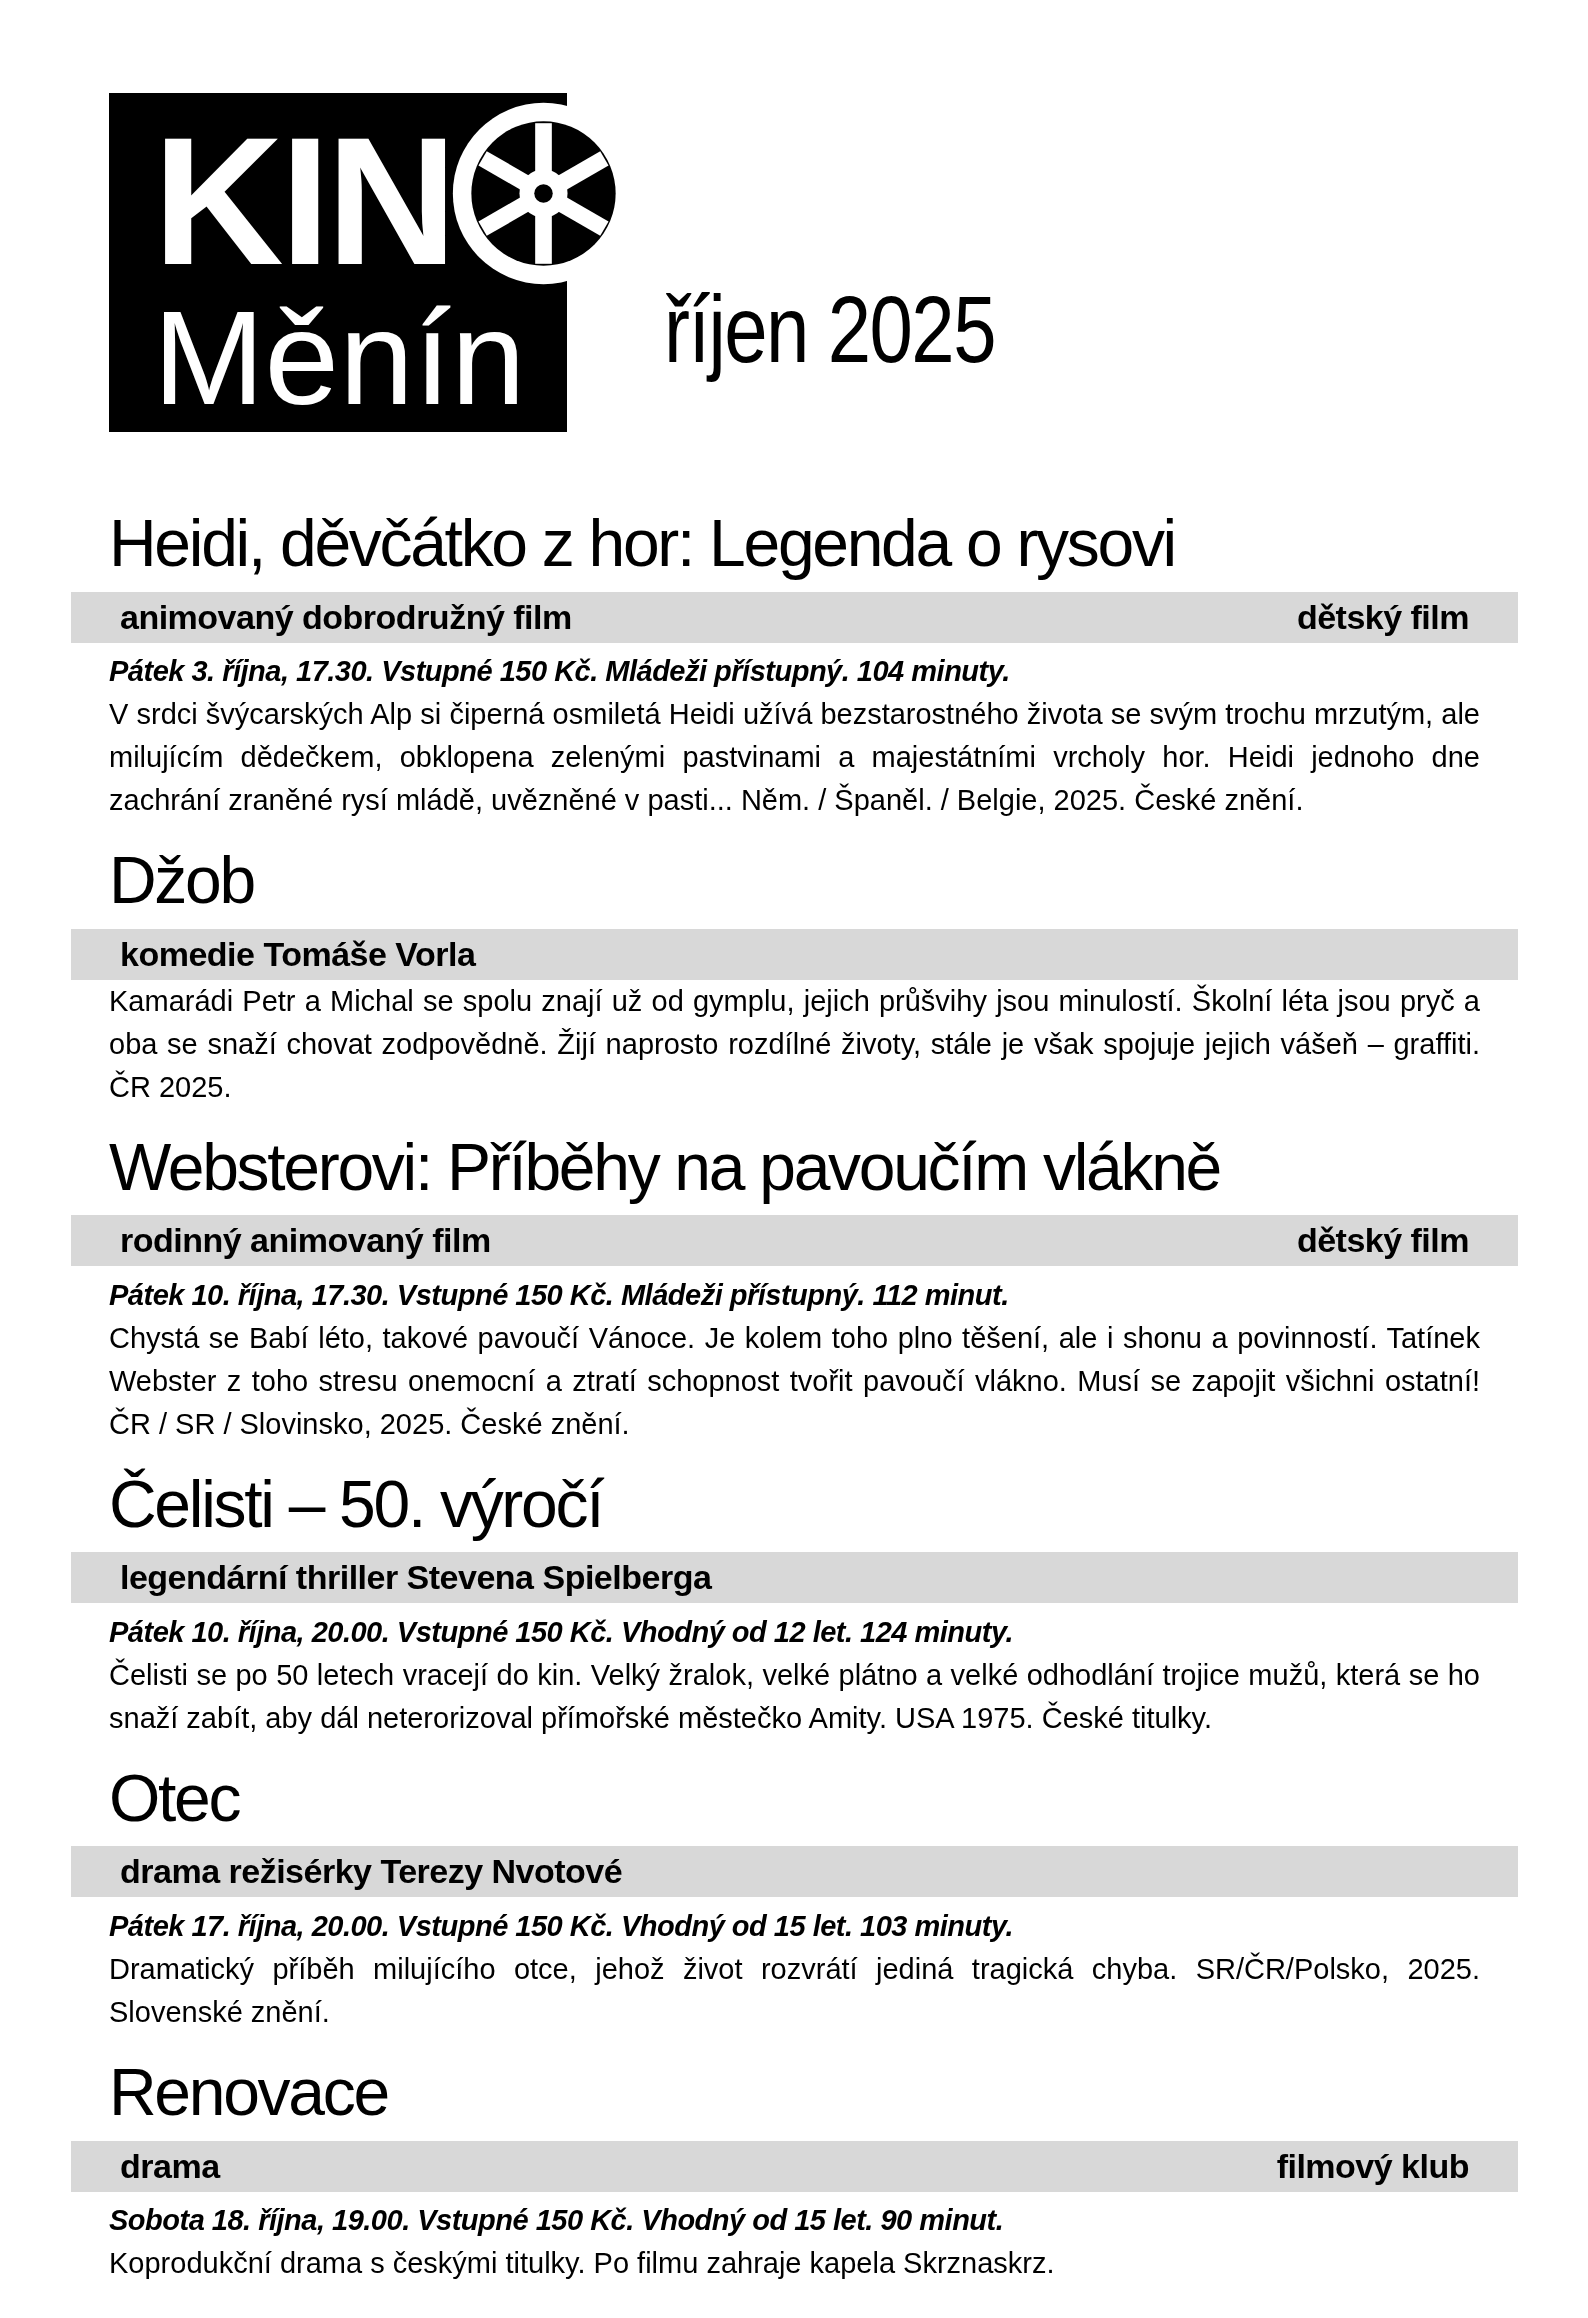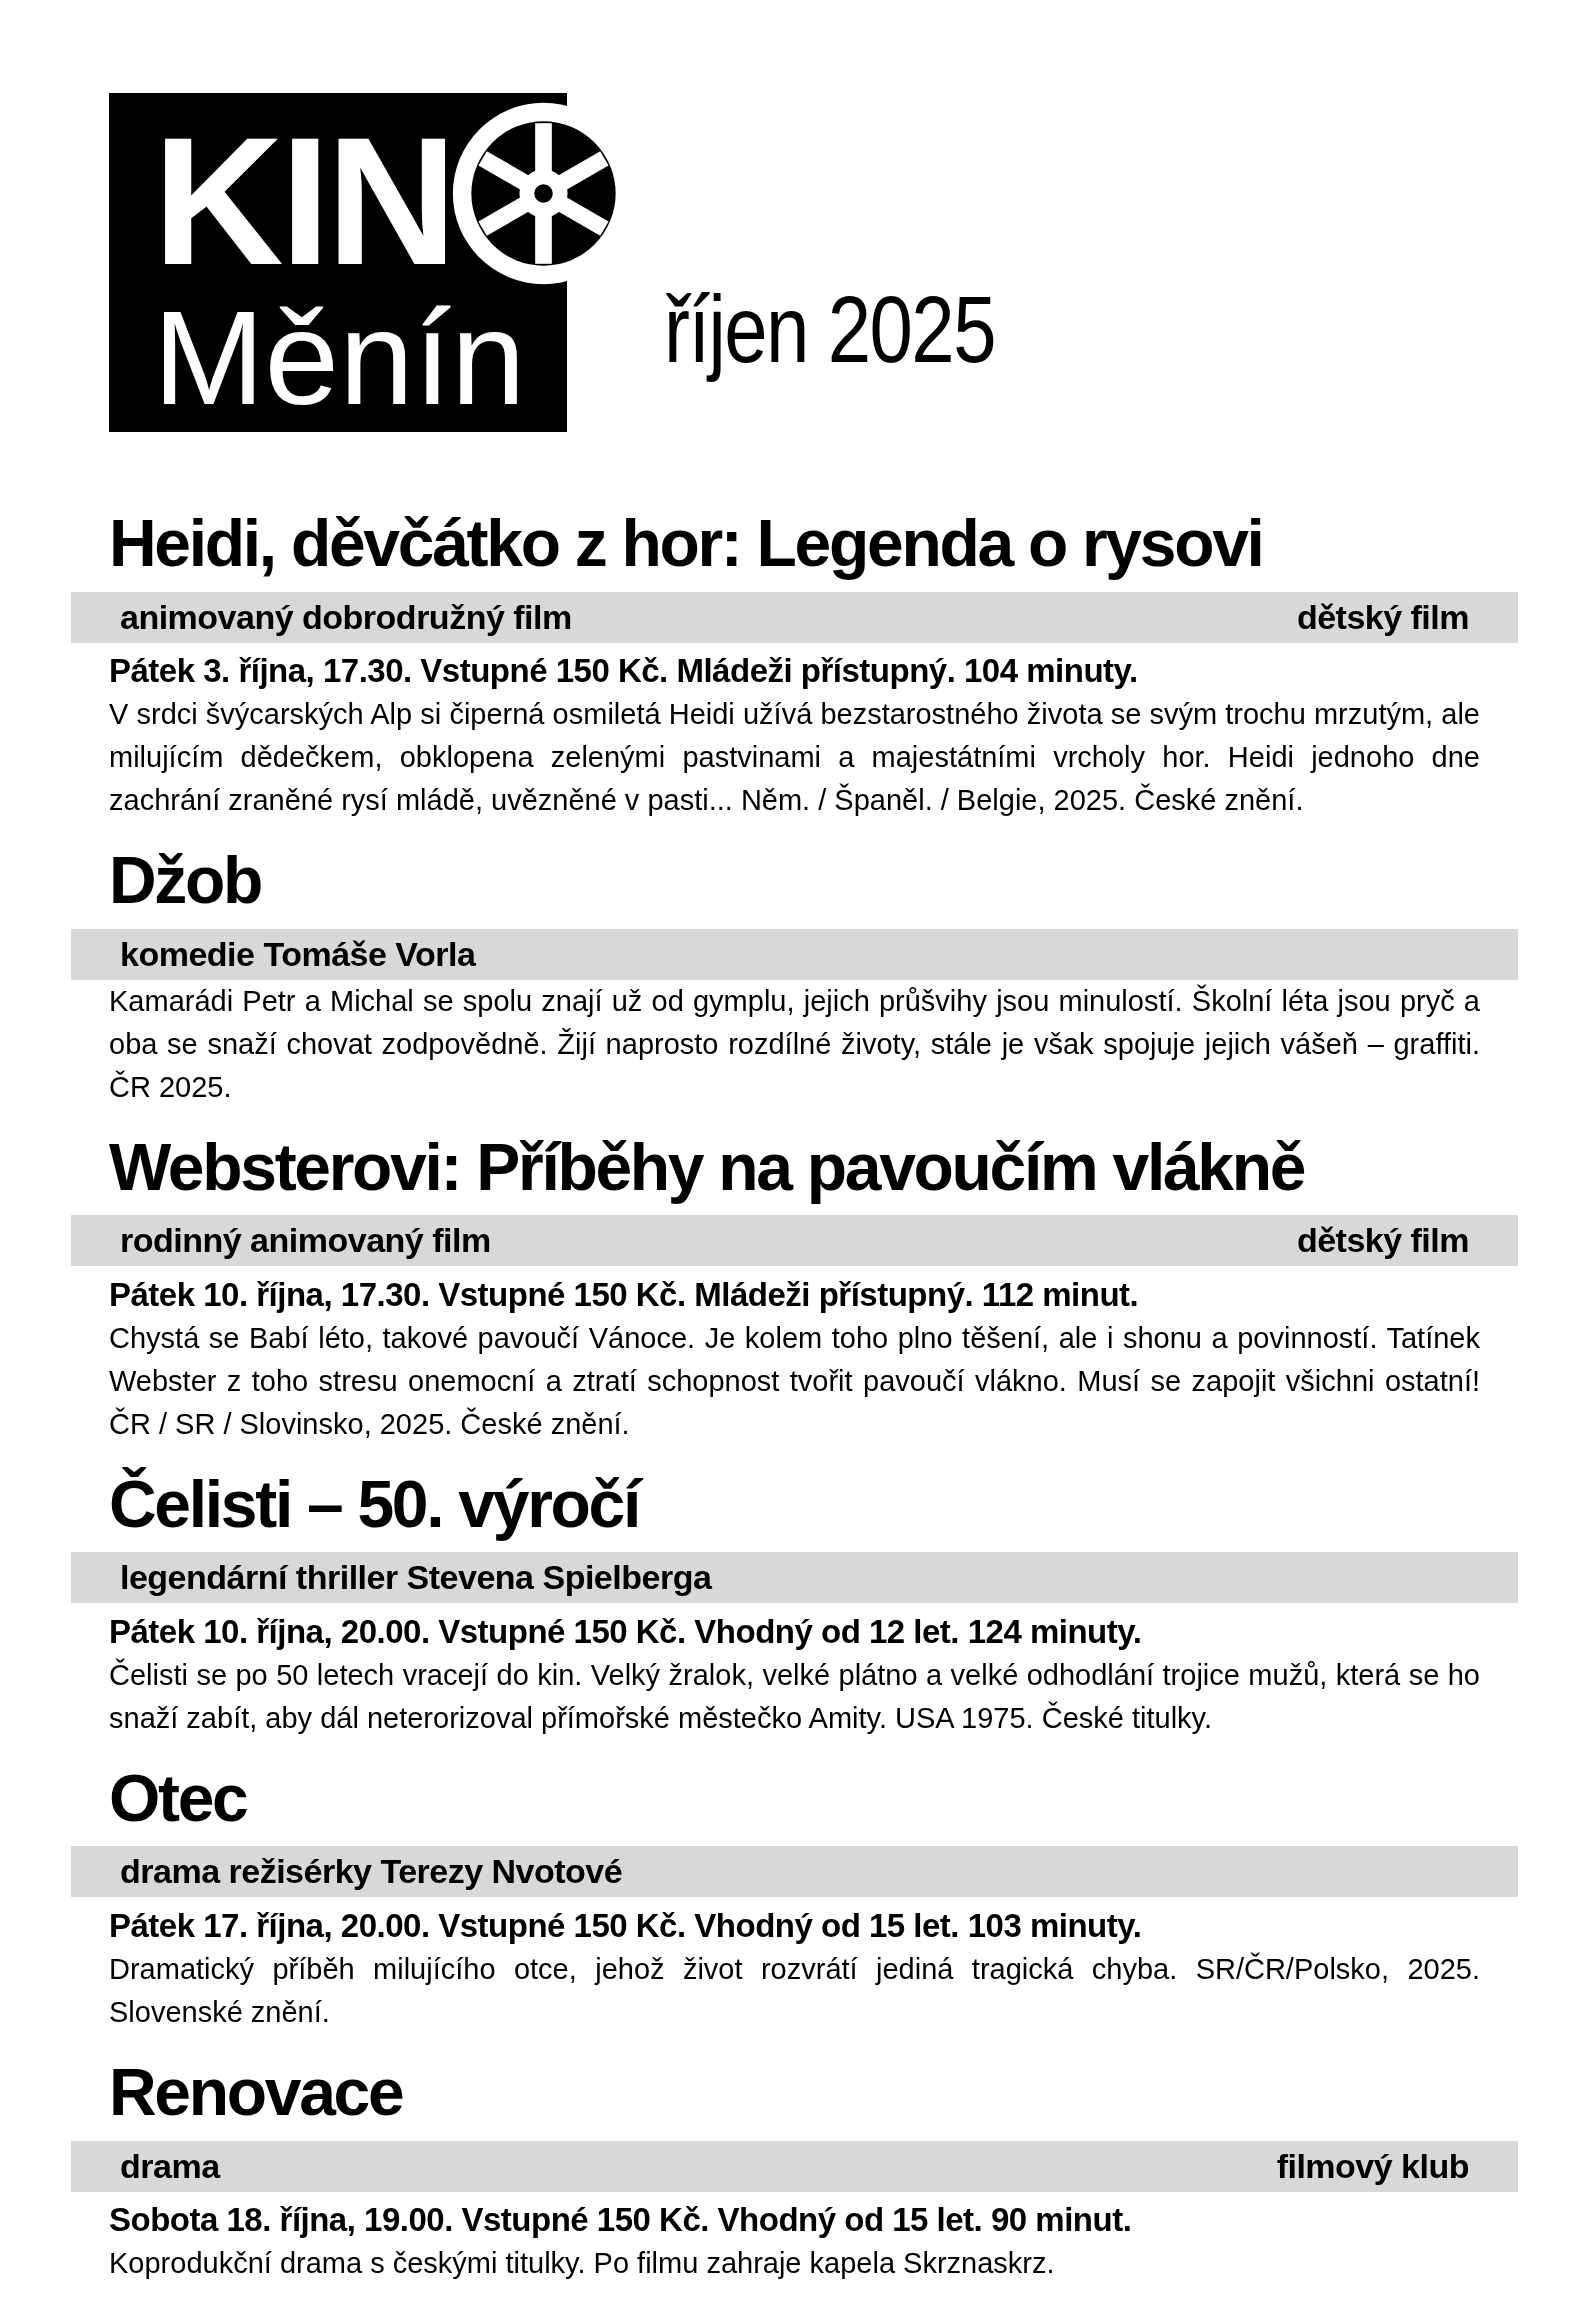--- a/index.html
+++ b/index.html
@@ -21,30 +21,30 @@
   .reel{margin-left:-2.8px;margin-top:-16px;flex:0 0 auto;}
   .logo-menin{font-size:134px;font-weight:400;line-height:107px;letter-spacing:0px;}
   .month{
     font-size:95px;line-height:1;letter-spacing:-1.9px;font-weight:400;
     margin-left:97px;padding-bottom:55px;white-space:nowrap;
     transform:scaleX(0.82);transform-origin:left bottom;display:inline-block;
   }
 
   
   .film-title{
-    font-size:66px;line-height:74px;font-weight:700;letter-spacing:-2.3px;
+    font-size:66px;line-height:74px;font-weight:400;letter-spacing:-2.3px;
     margin:21px 0 11.6px 0;white-space:nowrap;
   }
   .bar{
     height:51px;background:#d8d8d8;
     margin:0 -38px;padding:0 49px;
     display:flex;align-items:center;justify-content:space-between;
   }
   .bar-label,.bar-tag{font-size:34px;font-weight:700;letter-spacing:-0.5px;white-space:nowrap;}
-  .schedule{font-size:33px;line-height:44px;font-weight:700;letter-spacing:-0.5px;margin:6.5px 0 0 0;}
+  .schedule{font-size:29px;line-height:44px;font-weight:700;letter-spacing:-0.5px;margin:6.5px 0 0 0;font-style:italic;}
   .desc{font-size:29px;line-height:43px;margin:0;text-align:justify;}
 </style>
 </head>
 <body>
 
 <div class="content">
 
   <div class="header">
     <div class="logo-box">
       <div class="logo-kin">

